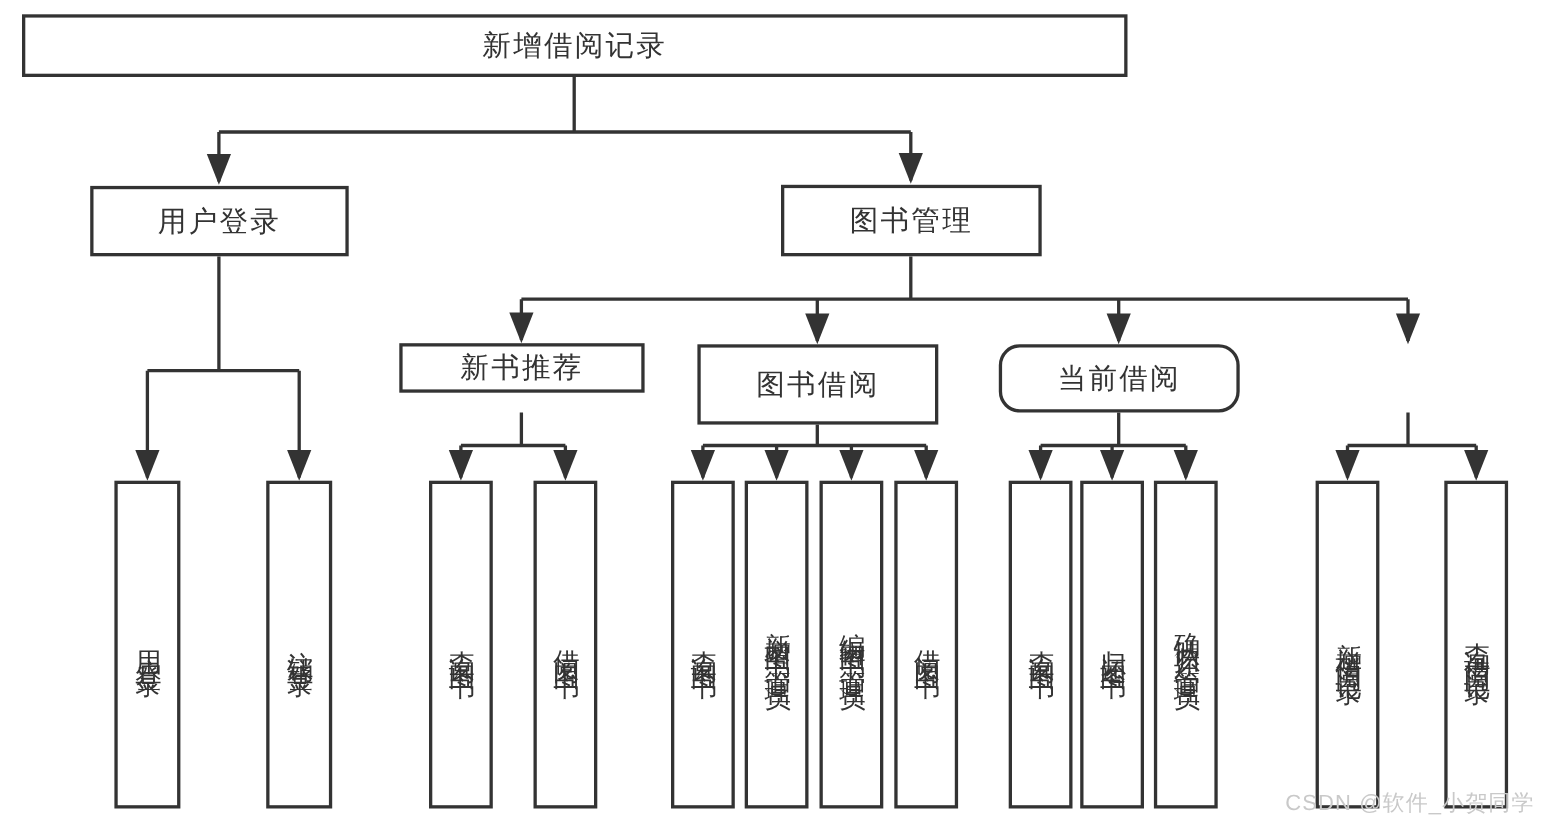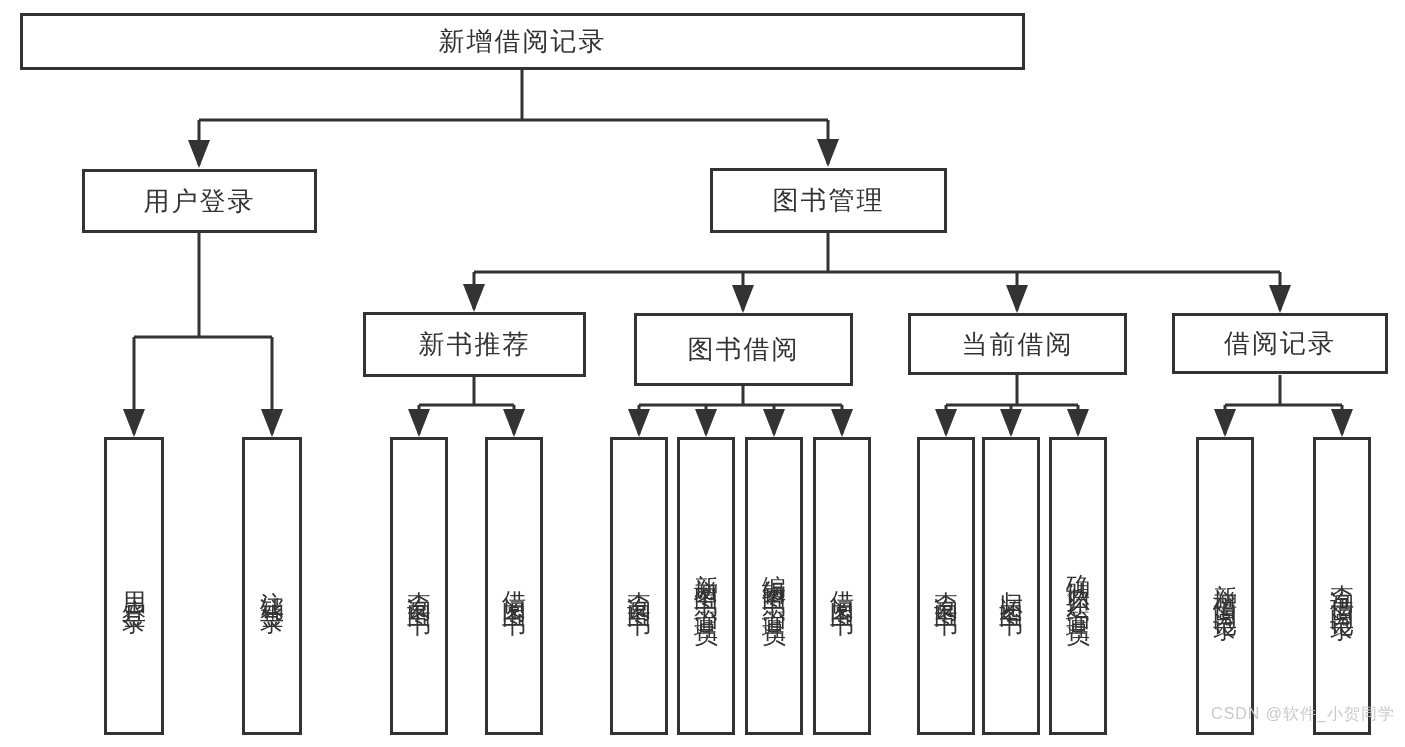--- a/index.html
+++ b/index.html
@@ -16,22 +16,22 @@
     border:3px solid var(--box-border,#333333);
     display:flex;align-items:center;justify-content:center;
     color:var(--text-color,#333333);
   }
   .node.h .label{font-size:26px;letter-spacing:2px;white-space:nowrap;}
   .node.v .label{
     writing-mode:vertical-rl;text-orientation:mixed;
     font-size:24px;letter-spacing:7px;line-height:1;
   }
   .watermark{
-    position:absolute;right:10px;bottom:22px;z-index:5;
-    font-size:16px;letter-spacing:1px;white-space:nowrap;
+    position:absolute;right:10px;bottom:4px;z-index:5;
+    font-size:20px;letter-spacing:1px;white-space:nowrap;
     color:var(--watermark-color,#c9c9c9);
   }
 </style>
 </head>
 <body>
 
 <div class="stage">
 
   <svg class="connectors" width="1405" height="747" viewBox="0 0 1405 747">
     <g>
@@ -80,31 +80,28 @@
     <span class="label">新增借阅记录</span>
   </div>
 
   <div class="node h" style="left:82px;top:169px;width:235px;height:64px;">
     <span class="label">用户登录</span>
   </div>
   <div class="node h" style="left:710px;top:168px;width:237px;height:65px;text-align:right;">
     <span class="label">图书管理</span>
   </div>
 
-  <div class="node h" style="left:363px;top:312px;width:223px;height:65px;">
+  <div class="node h" style="left:363px;top:312px;width:223px;height:45px;">
     <span class="label">新书推荐</span>
   </div>
   <div class="node h" style="left:634px;top:313px;width:219px;height:73px;">
     <span class="label">图书借阅</span>
   </div>
-  <div class="node h" style="left:908px;top:313px;width:219px;height:62px;">
+  <div class="node h" style="left:908px;top:313px;width:219px;height:62px;border-radius:19px;">
     <span class="label">当前借阅</span>
-  </div>
-  <div class="node h" style="left:1172px;top:313px;width:216px;height:61px;">
-    <span class="label">借阅记录</span>
   </div>
 
   <div class="node v" style="left:104px;top:437px;width:60px;height:298px;">
     <span class="label">用户登录</span>
   </div>
   <div class="node v" style="left:242px;top:437px;width:60px;height:298px;">
     <span class="label">注销登录</span>
   </div>
 
   <div class="node v" style="left:390px;top:437px;width:58px;height:298px;">

